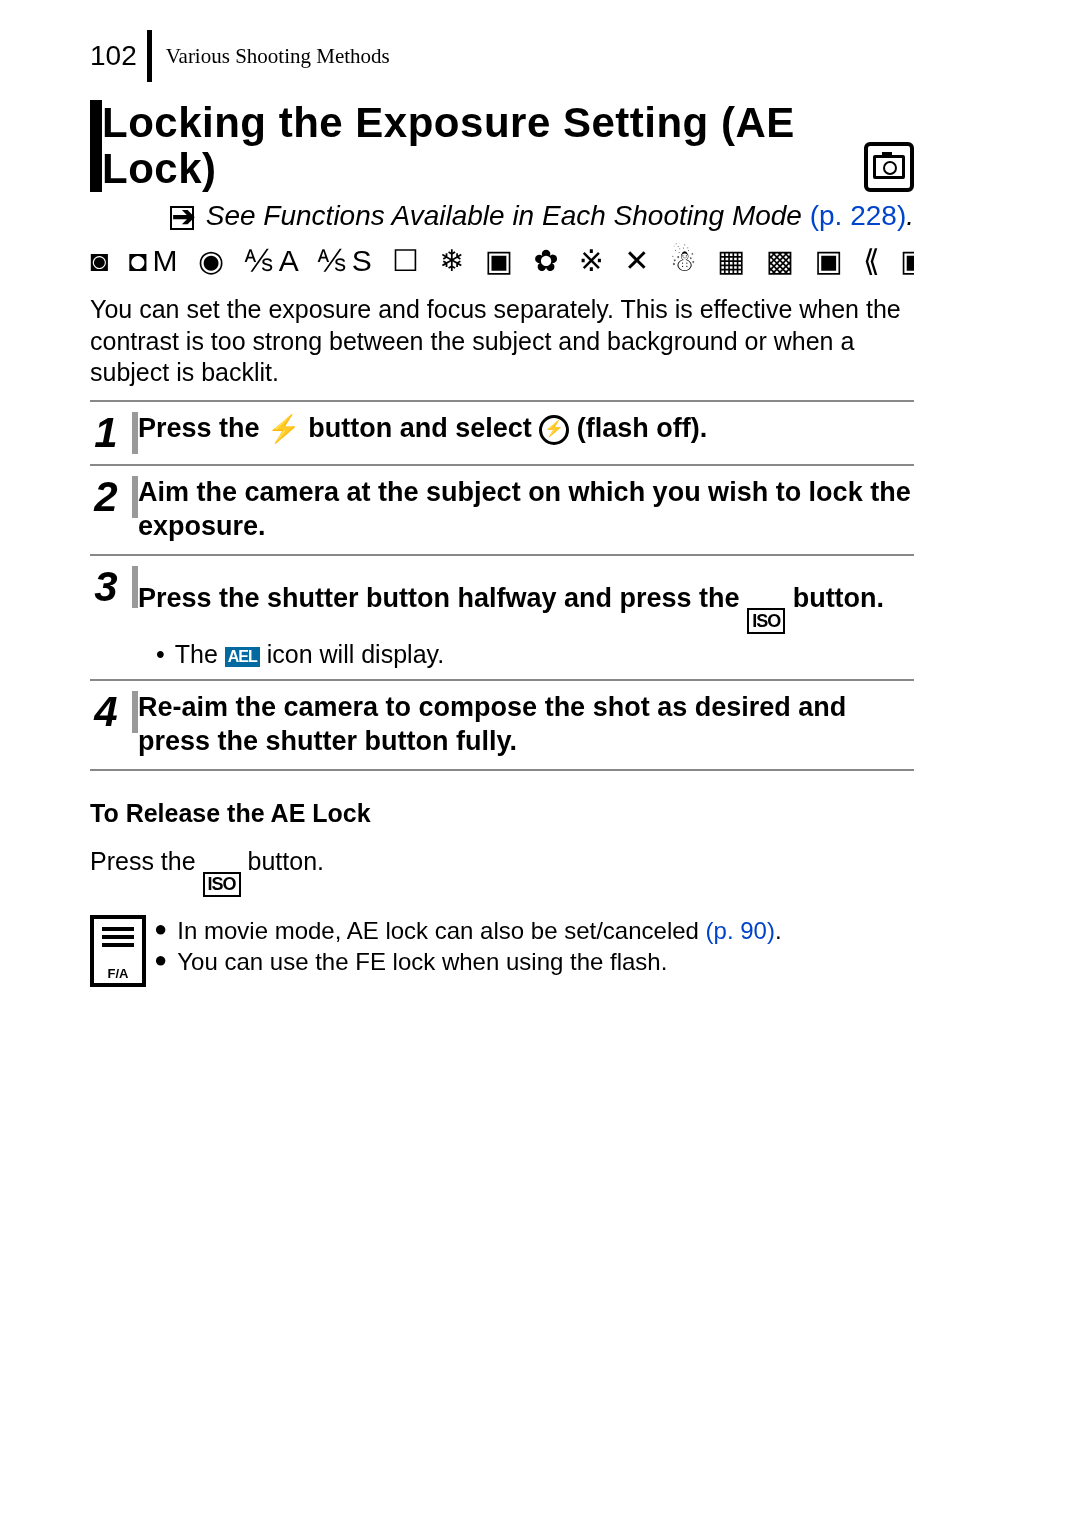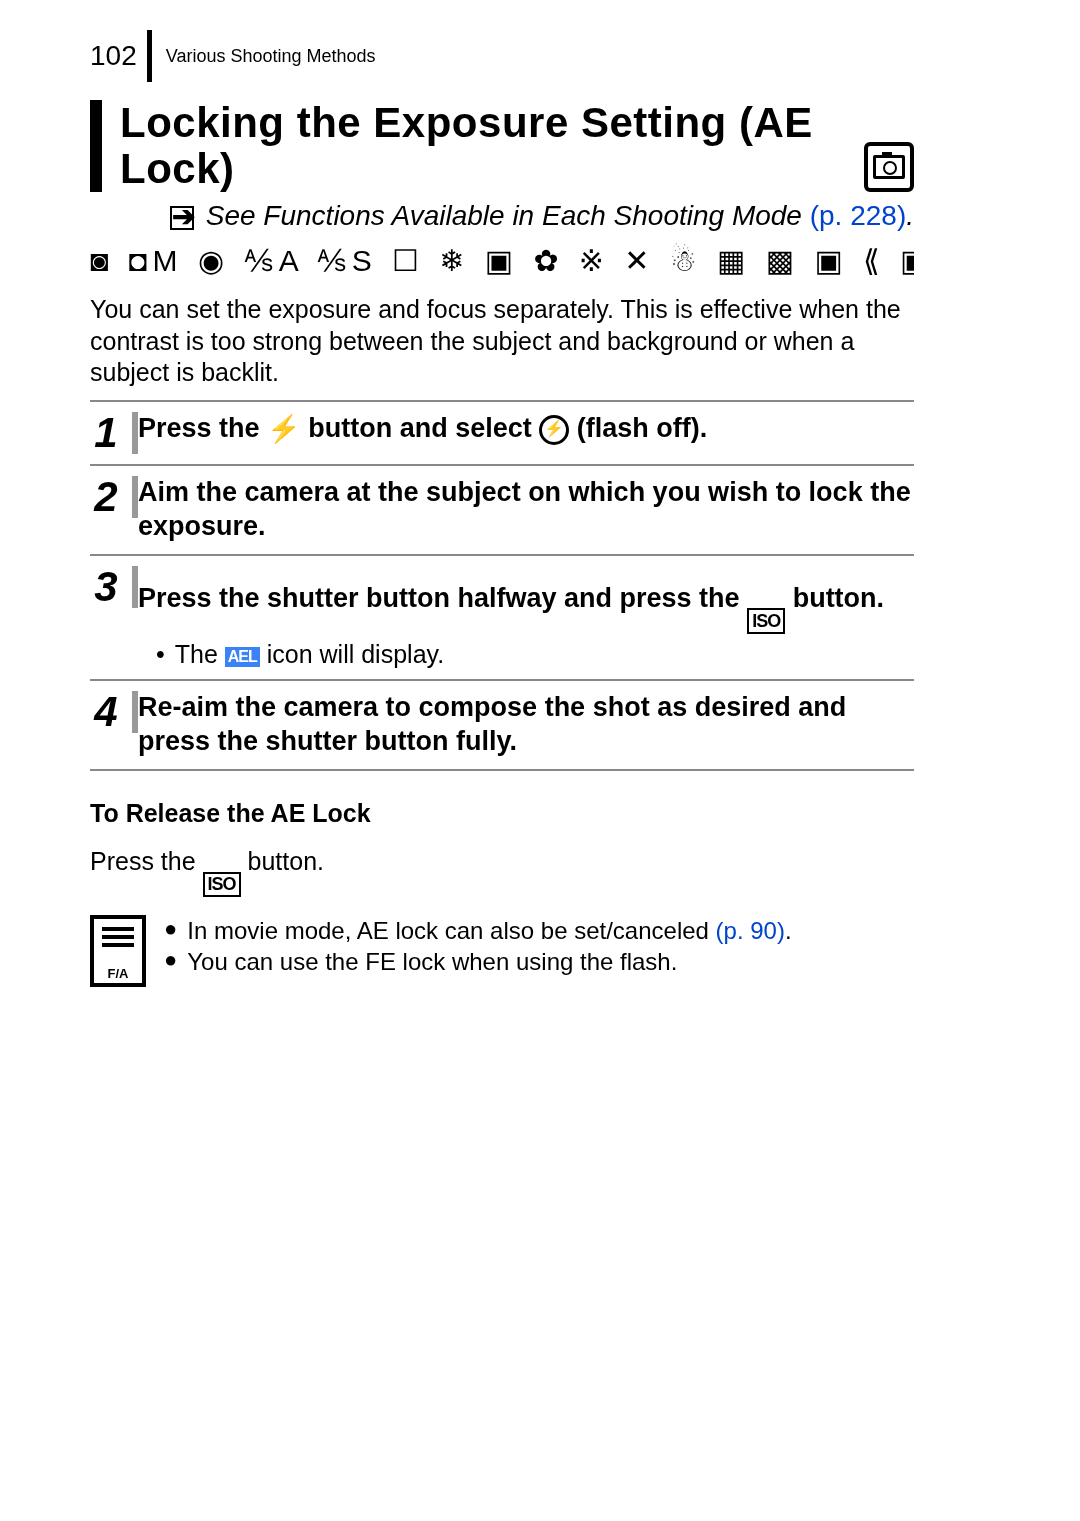--- a/index.html
+++ b/index.html
@@ -27,25 +27,25 @@
     font-weight: normal;
     padding-right: 10px;
   }
   .vbar {
     width: 5px;
     height: 52px;
     background: #000;
     margin-right: 14px;
   }
   .section-name {
-    font-size: 18px;
+    font-size: 21px;
+    font-family: Liberation Serif, serif;
   }
   .title-block {
     border-left: 12px solid #000;
-    padding-left: 18px;
     position: relative;
     margin-bottom: 8px;
   }
   .title-text {
     font-weight: 900;
     font-size: 42px;
     line-height: 1.1;
     letter-spacing: 0.5px;
   }
   .camera-badge {
@@ -171,21 +171,21 @@
   }
   .iso-icon {
     border: 2px solid #000;
     padding: 0 3px;
     font-size: 18px;
     font-weight: bold;
     letter-spacing: -1px;
     margin-top: 42px;
   }
   .ael-icon {
-    background: #3b82f6;
+    background: #0369a1;
     color: #fff;
     padding: 1px 3px;
     font-size: 16px;
     font-weight: bold;
     letter-spacing: -1px;
   }
   .bullet-line {
     margin-top: 6px;
     padding-left: 18px;
     display: flex;
@@ -207,21 +207,21 @@
   .note-box {
     display: flex;
     margin-top: 18px;
     font-size: 24px;
     align-items: flex-start;
   }
   .note-icon {
     width: 48px;
     height: 64px;
     border: 4px solid #000;
-    margin-right: 18px;
+    margin-right: 8px;
     position: relative;
     flex-shrink: 0;
   }
   .note-icon .lines {
     position: absolute;
     top: 8px;
     left: 8px;
     right: 8px;
   }
   .note-icon .lines span {

